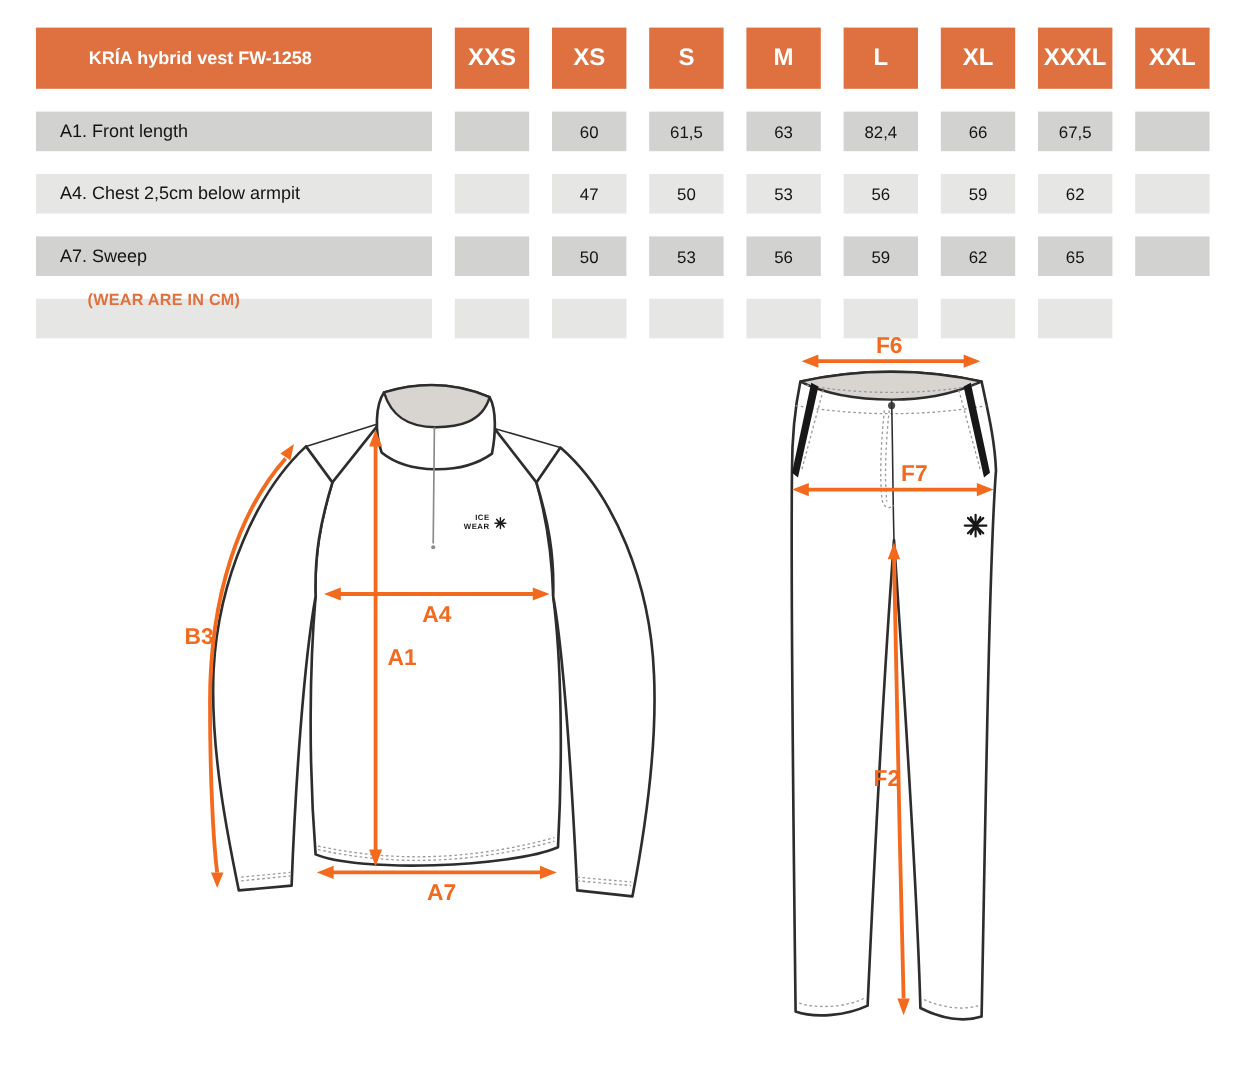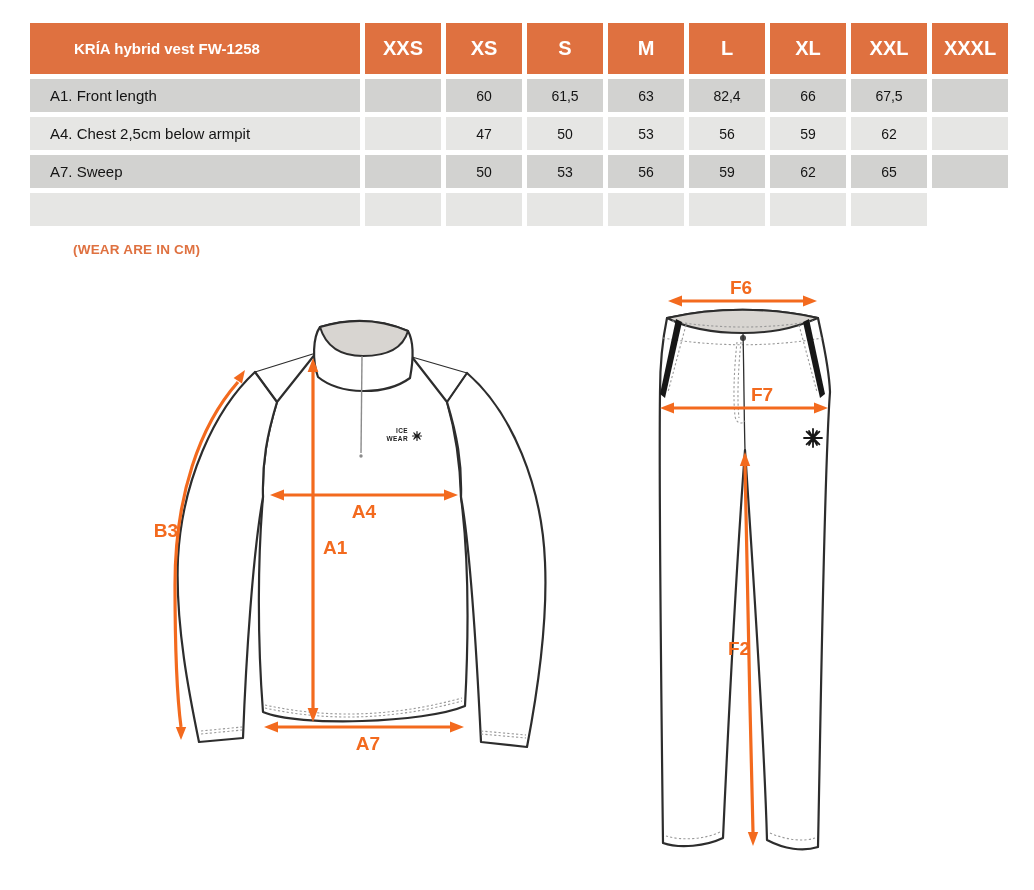--- a/index.html
+++ b/index.html
@@ -15,21 +15,21 @@
   html,body{background:#fff}
   body{font-family:"Liberation Sans",sans-serif}
   .stage{position:relative;width:1034px;height:890px;background:#fff;overflow:hidden}
 
   
   .size-table{
     position:absolute;left:30px;top:23px;width:978px;
     display:grid;
     grid-template-columns:330px repeat(8,1fr);
     grid-template-rows:51px repeat(4,33px);
-    gap:5px;
+    gap:19px;
   }
   .c{display:flex;align-items:center;justify-content:center;font-size:14px;color:#141414}
   .c.th{background:var(--header-orange);color:#fff;font-weight:bold;font-size:20px}
   .c.title{justify-content:flex-start;padding-left:44px;font-size:15px}
   .c.lab{justify-content:flex-start;padding-left:20px;font-size:15px}
   .r0{background:var(--row-dark)}
   .r1{background:var(--row-light)}
 
   .sizes-note{
     position:absolute;left:73px;top:242px;
@@ -61,22 +61,22 @@
 
   <div class="size-table">
 
     <div class="c th title">KRÍA hybrid vest FW-1258</div>
     <div class="c th">XXS</div>
     <div class="c th">XS</div>
     <div class="c th">S</div>
     <div class="c th">M</div>
     <div class="c th">L</div>
     <div class="c th">XL</div>
+    <div class="c th">XXXL</div>
     <div class="c th">XXL</div>
-    <div class="c th">XXXL</div>
 
     <div class="c lab r0">A1. Front length</div>
     <div class="c r0"></div>
     <div class="c r0">60</div>
     <div class="c r0">61,5</div>
     <div class="c r0">63</div>
     <div class="c r0">82,4</div>
     <div class="c r0">66</div>
     <div class="c r0">67,5</div>
     <div class="c r0"></div>

